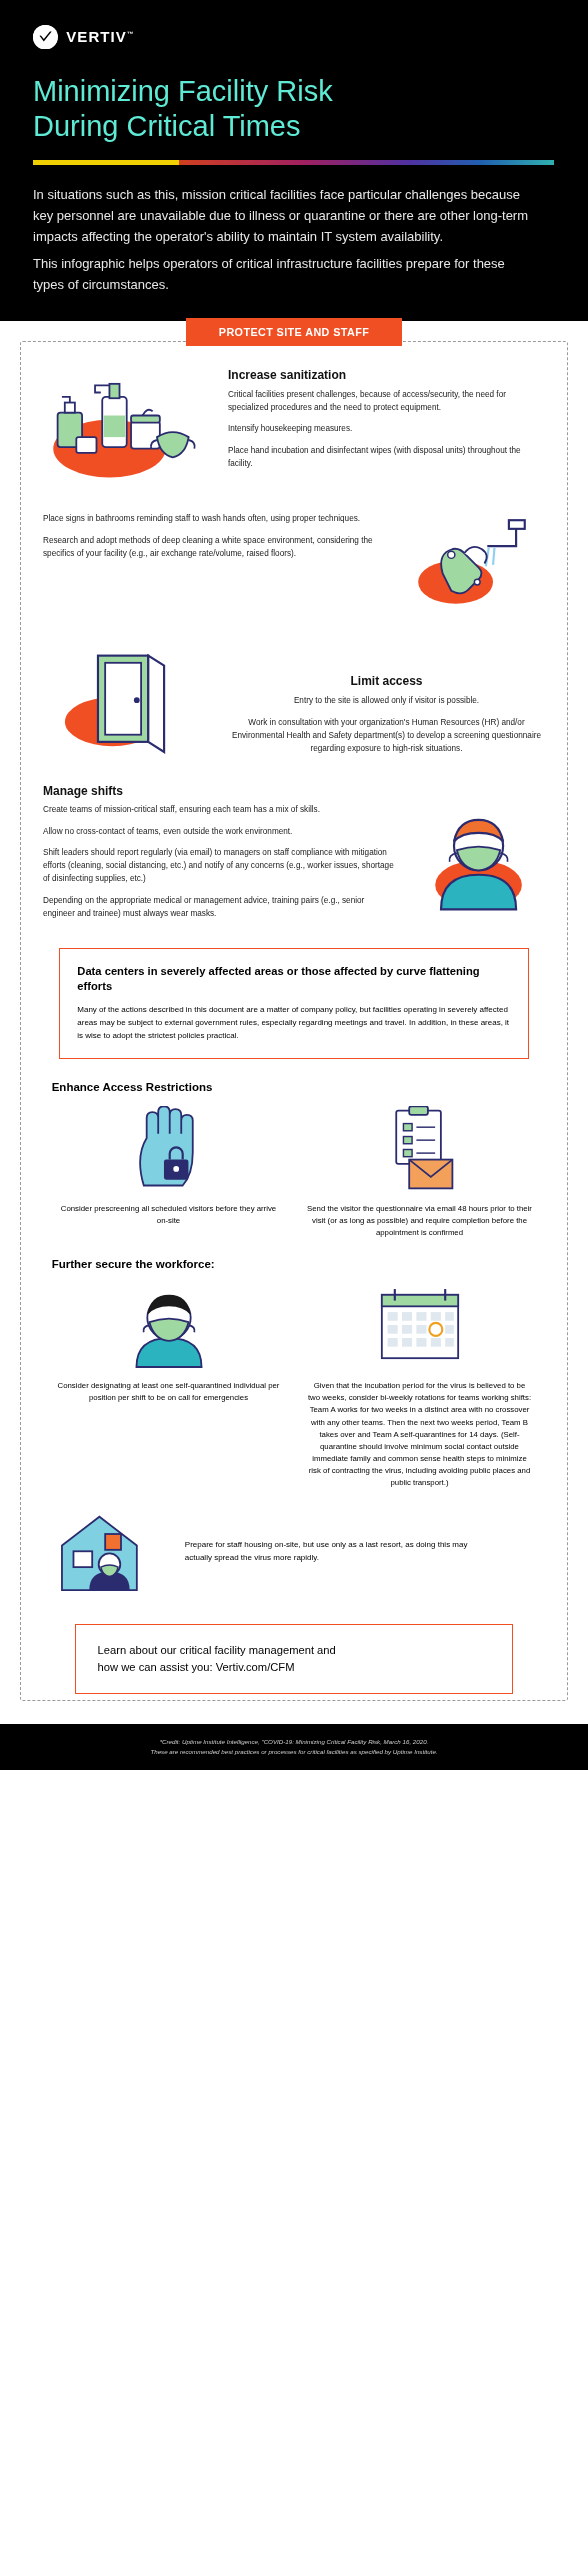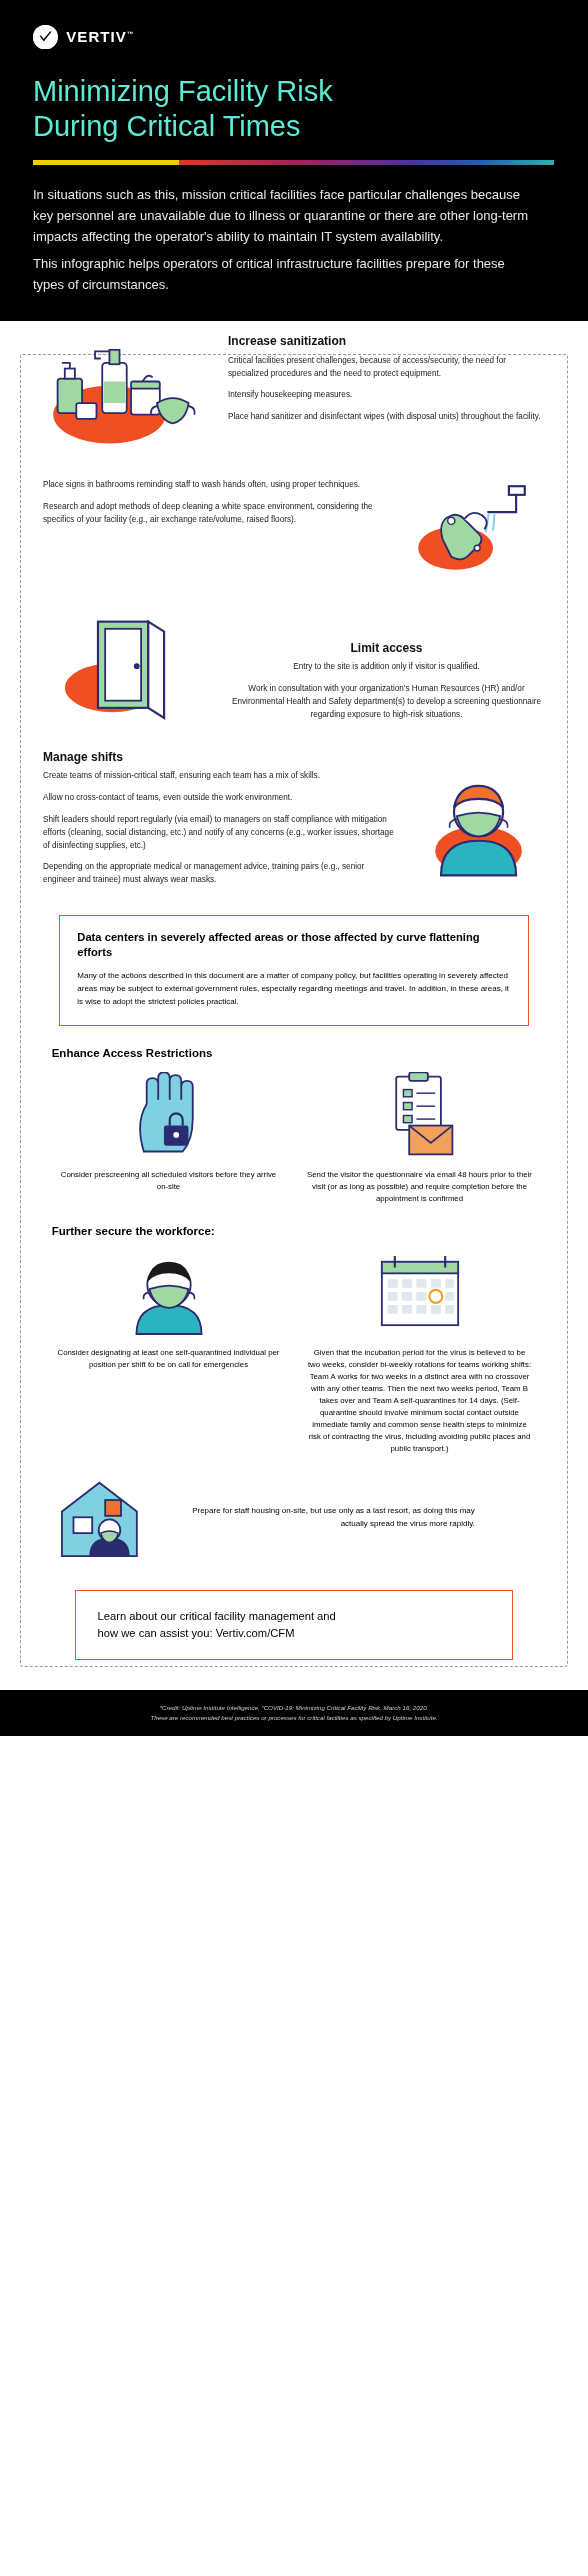--- a/index.html
+++ b/index.html
@@ -141,21 +141,21 @@
     flex-direction: column;
     align-items: center;
     text-align: center;
   }
   .cell .art { margin-bottom: 10px; }
   .cell p {
     font-size: 7.8px;
     line-height: 1.55;
   }
 
-  .row-left { display: flex; gap: 8px; align-items: center; margin: 13px 0 7.2px 5.8px; text-align: right; }
+  .row-left { display: flex; gap: 28px; align-items: center; margin: 13px 0 7.2px 5.8px; }
   .row-left .txt { font-size: 8px; line-height: 1.6; max-width: 310px; }
 
   
   .cta {
     border: 0.7px solid #f04e23;
     margin: 24.5px 32px 0 32px;
     padding: 17.3px 21.6px;
     font-size: 11.2px;
     line-height: 1.5;
   }
@@ -202,20 +202,23 @@
       <p>In situations such as this, mission critical facilities face particular challenges because key personnel are unavailable due to illness or quarantine or there are other long-term impacts affecting the operator's ability to maintain IT system availability.</p>
       <p>This infographic helps operators of critical infrastructure facilities prepare for these types of circumstances.</p>
     </div>
   </div>
 
   <div class="body-wrap">
     <div class="dashed-frame"></div>
 
     <div class="content">
 
+      <div class="banner-row">
+        <div class="banner">PROTECT SITE AND STAFF</div>
+      </div>
 
       <div class="section two-col" style="margin-top:13px;">
         <div class="col-art">
           <svg width="166" height="126" viewBox="0 0 230 175">
             <ellipse cx="92" cy="112" rx="78" ry="40" fill="#f04e23"></ellipse>
 
             <rect x="82" y="40" width="34" height="70" rx="5" fill="#ffffff" stroke="#2b2b6f" stroke-width="2.5"></rect>
             <rect x="84" y="66" width="30" height="30" fill="#9fd8a0"></rect>
             <rect x="92" y="22" width="14" height="20" fill="#9fd8a0" stroke="#2b2b6f" stroke-width="2.5"></rect>
             <path d="M92 24 L72 24 L72 34 L80 34" fill="none" stroke="#2b2b6f" stroke-width="2.5"></path>
@@ -232,21 +235,21 @@
             <path d="M158 100 q-10 2 -8 12" fill="none" stroke="#2b2b6f" stroke-width="2.5"></path>
             <path d="M202 100 q10 2 8 12" fill="none" stroke="#2b2b6f" stroke-width="2.5"></path>
 
             <rect x="46" y="96" width="28" height="22" rx="3" fill="#ffffff" stroke="#2b2b6f" stroke-width="2.5"></rect>
           </svg>
         </div>
         <div class="col-txt">
           <h3 class="heading">Increase sanitization</h3>
           <p class="para">Critical facilities present challenges, because of access/security, the need for specialized procedures and the need to protect equipment.</p>
           <p class="para">Intensify housekeeping measures.</p>
-          <p class="para">Place hand sanitizer and disinfectant wipes (with disposal units) throughout the facility.</p>
+          <p class="para">Place hand incubation and disinfectant wipes (with disposal units) throughout the facility.</p>
         </div>
       </div>
 
       <div class="section two-col" style="margin-top:19px;">
         <div class="col-txt">
           <p class="para">Place signs in bathrooms reminding staff to wash hands often, using proper techniques.</p>
           <p class="para">Research and adopt methods of deep cleaning a white space environment, considering the specifics of your facility (e.g., air exchange rate/volume, raised floors).</p>
         </div>
         <div class="col-art">
           <svg width="137" height="108" viewBox="0 0 190 150">
@@ -271,21 +274,21 @@
             <ellipse cx="96" cy="104" rx="66" ry="34" fill="#f04e23"></ellipse>
 
             <rect x="76" y="12" width="70" height="120" fill="#9fd8a0" stroke="#2b2b6f" stroke-width="3"></rect>
             <rect x="86" y="22" width="50" height="100" fill="#ffffff" stroke="#2b2b6f" stroke-width="2.5"></rect>
             <circle cx="130" cy="74" r="4" fill="#2b2b6f"></circle>
             <path d="M146 12 L168 26 L168 146 L146 132 Z" fill="#ffffff" stroke="#2b2b6f" stroke-width="3"></path>
           </svg>
         </div>
         <div class="col-txt" style="padding-top:27.4px;text-align:center;">
           <h3 class="heading">Limit access</h3>
-          <p class="para">Entry to the site is addition only if visitor is qualified.</p>
+          <p class="para">Entry to the site is allowed only if visitor is possible.</p>
           <p class="para">Work in consultation with your organization's Human Resources (HR) and/or Environmental Health and Safety department(s) to develop a screening questionnaire regarding exposure to high-risk situations.</p>
         </div>
       </div>
 
       <div class="section two-col" style="margin-top:21.6px;">
         <div class="col-txt">
           <h3 class="heading">Manage shifts</h3>
           <p class="para">Create teams of mission-critical staff, ensuring each team has a mix of skills.</p>
           <p class="para">Allow no cross-contact of teams, even outside the work environment.</p>
           <p class="para">Shift leaders should report regularly (via email) to managers on staff compliance with mitigation efforts (cleaning, social distancing, etc.) and notify of any concerns (e.g., worker issues, shortage of disinfecting supplies, etc.)</p>

